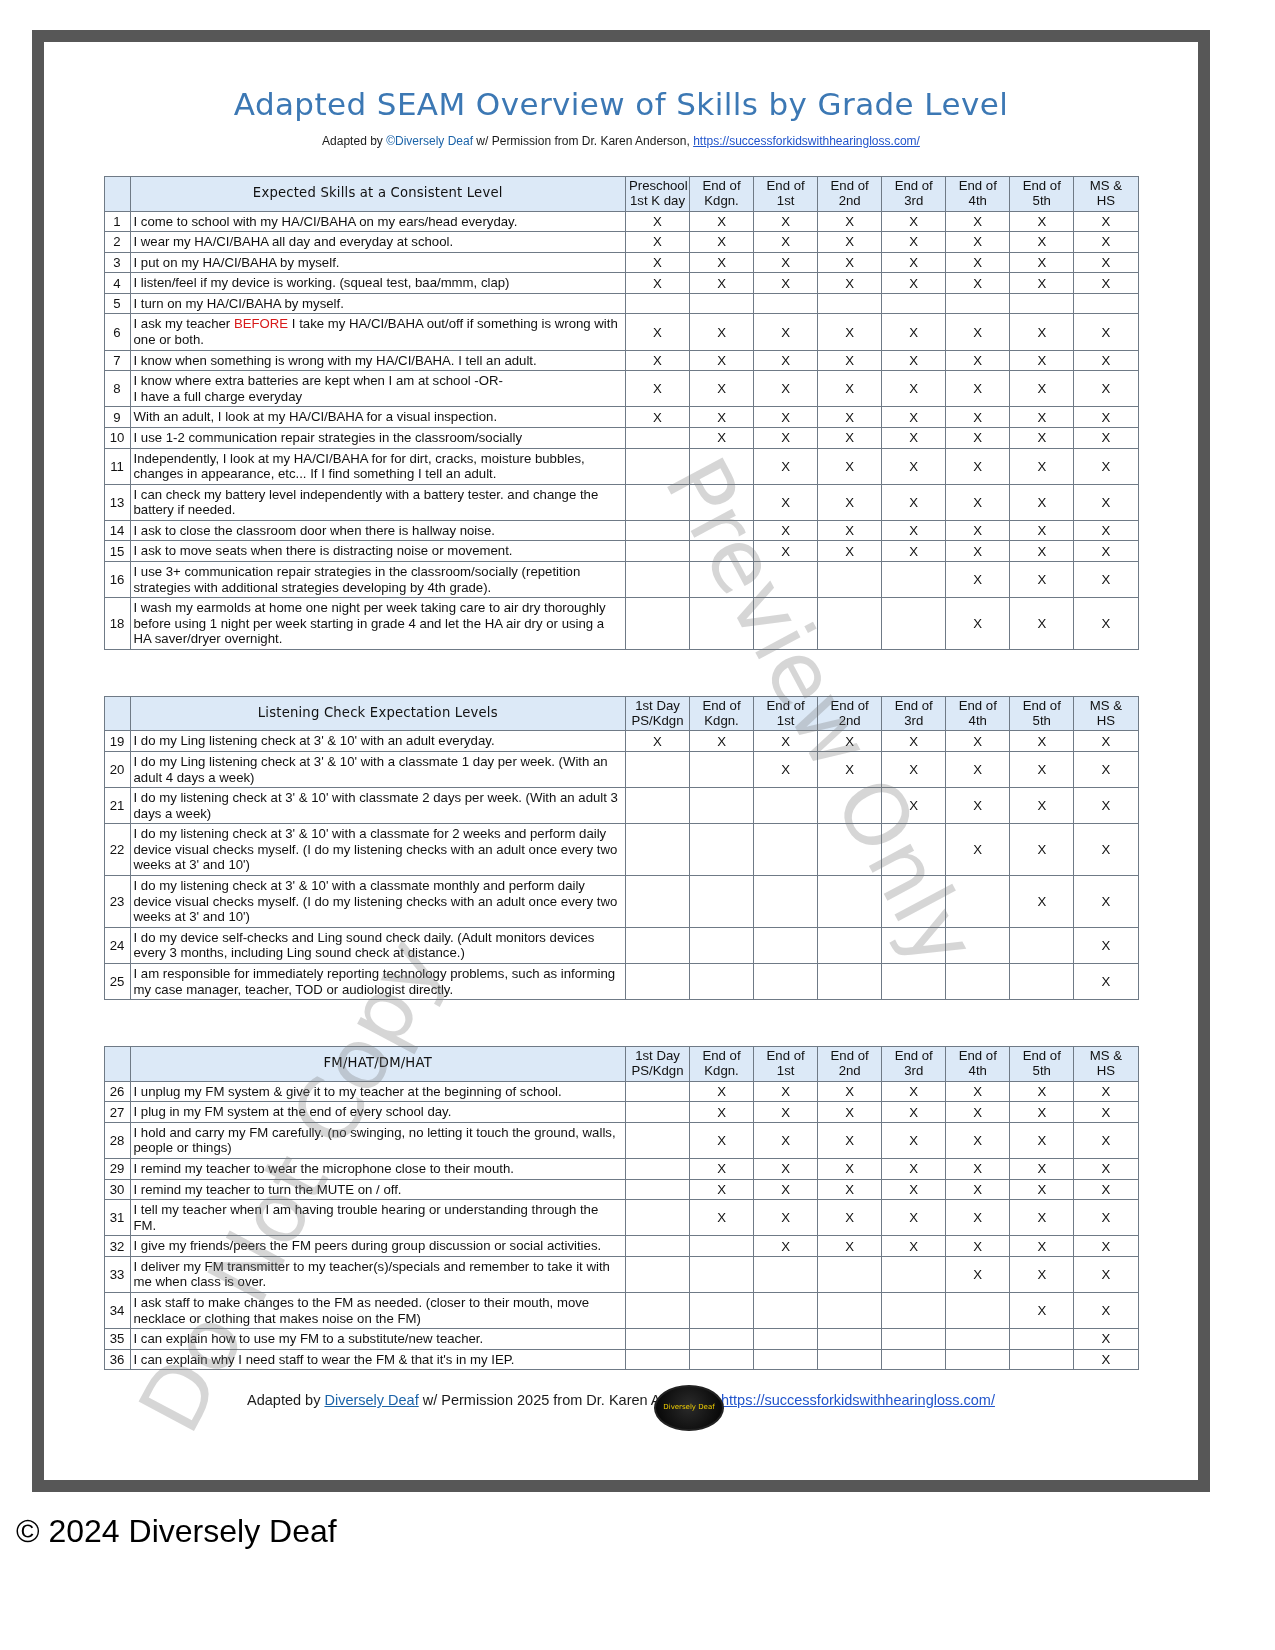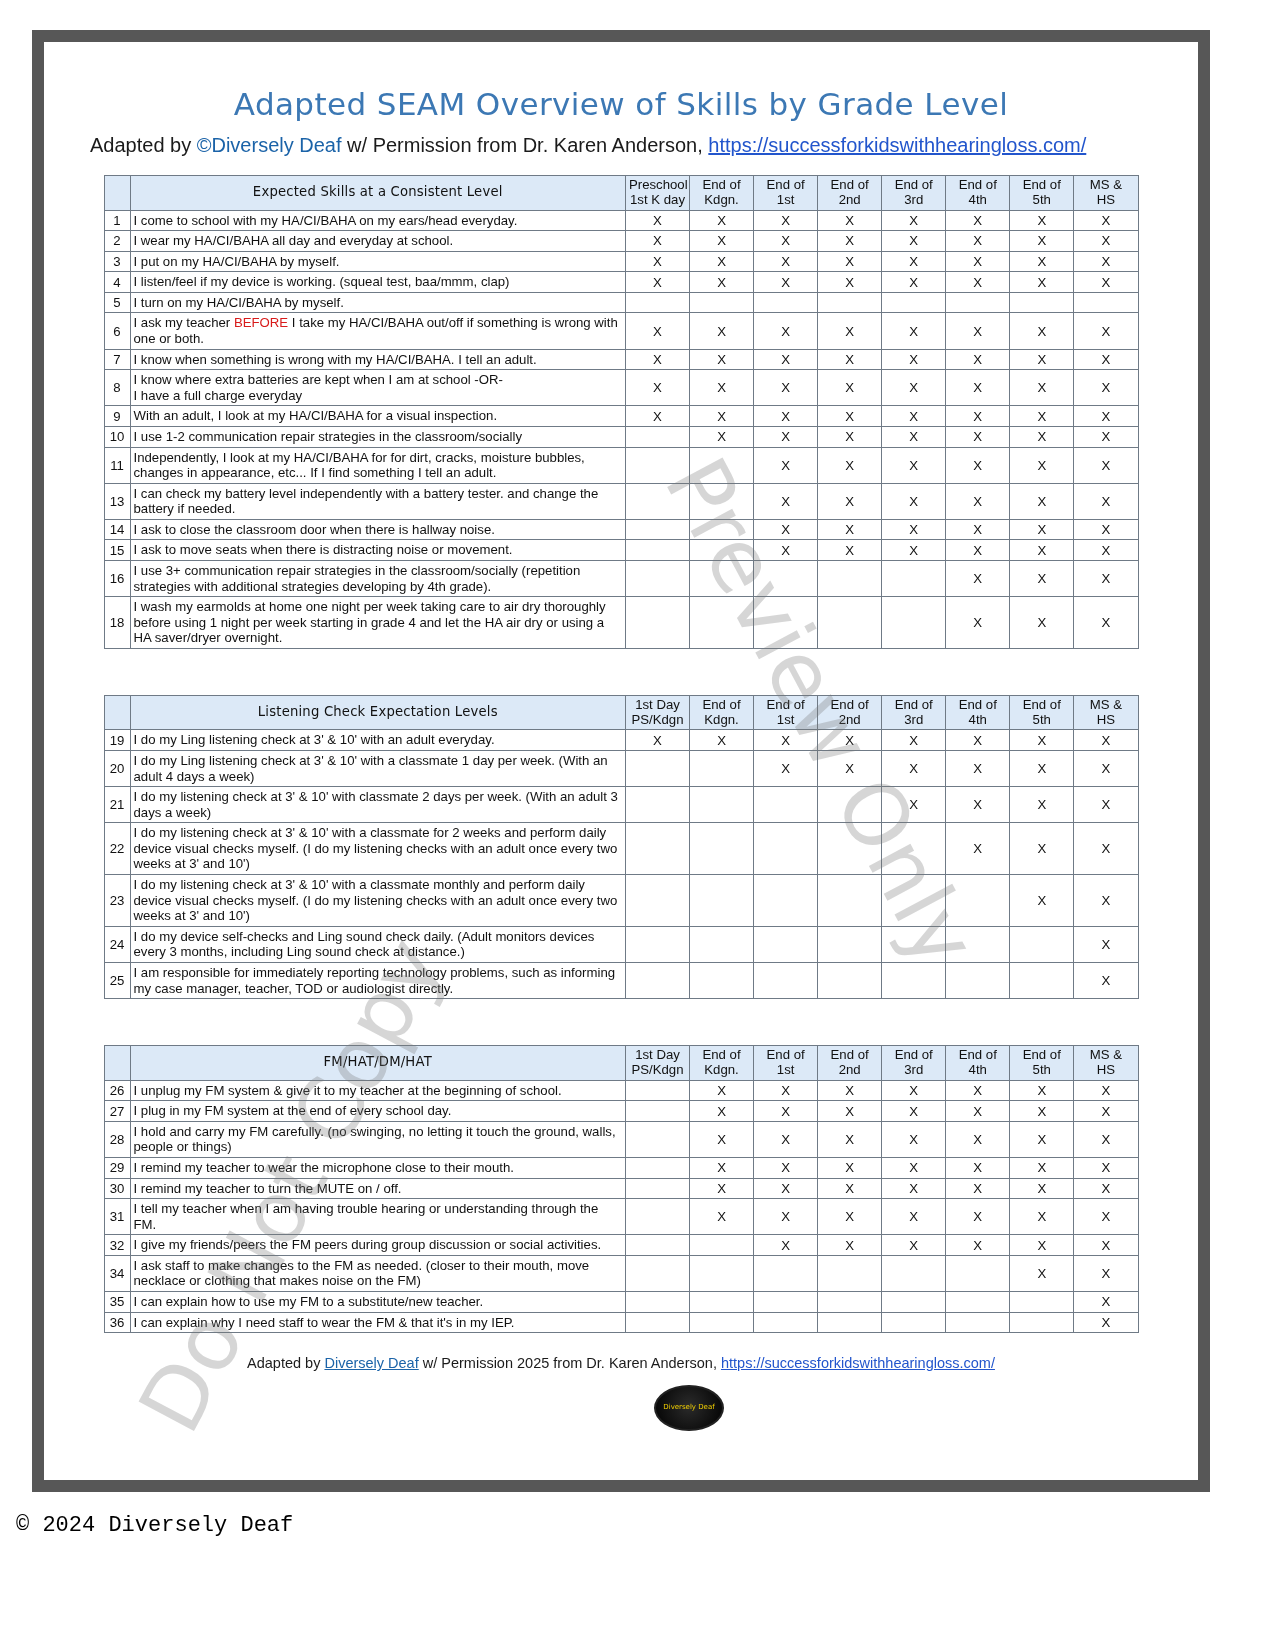--- a/index.html
+++ b/index.html
@@ -30,24 +30,25 @@
   .doc-title {
     text-align:center;
     font-family:"DejaVu Sans", sans-serif;
     color:#3c78b4;
     font-size:31px;
     letter-spacing:0.4px;
     font-weight:400;
     margin-top:18px;
   }
   .doc-sub {
-    font-size:20px;
+    text-align:center;
+    font-size:12px;
     color:#1b1b1b;
     margin-top:12px;
-    margin-bottom:18px;
+    margin-bottom:28px;
   }
   .doc-sub .copy { color:#1b63a8; }
   .doc-sub .lnk { color:#2255cc; text-decoration:underline; }
 
   table.grid {
     border-collapse: collapse;
     width: 1035px;
     margin: 8px auto;
     table-layout: fixed;
   }
@@ -86,22 +87,22 @@
     font-size:14.5px;
     color:#1b1b1b;
     margin-top:22px;
   }
   .footer-note .u { text-decoration:underline; color:#1b63a8; }
   .footer-note .lnk { color:#2255cc; text-decoration:underline; }
 
   .copyright {
     position:absolute;
     left:16px; top:1513px;
-    font-family:Liberation Mono, monospace;
-    font-size:22px;
+    font-family:Liberation Sans, sans-serif;
+    font-size:32px;
     color:#000;
   }
 
   
   .watermark {
     position:absolute;
     left:0; top:0; width:100%; height:100%;
     pointer-events:none;
     overflow:hidden;
     z-index: 5;
@@ -628,20 +629,32 @@
                 <td class="mark-col"></td>
                 <td class="mark-col"></td>
                 <td class="mark-col">X</td>
                 <td class="mark-col">X</td>
                 <td class="mark-col">X</td>
                 <td class="mark-col">X</td>
                 <td class="mark-col">X</td>
                 <td class="mark-col">X</td>
               </tr>
               <tr>
+                <td class="num-col">33</td>
+                <td class="skill-col">I deliver my FM transmitter to my teacher(s)/specials and remember to take it with me when class is over.</td>
+                <td class="mark-col"></td>
+                <td class="mark-col"></td>
+                <td class="mark-col"></td>
+                <td class="mark-col"></td>
+                <td class="mark-col"></td>
+                <td class="mark-col">X</td>
+                <td class="mark-col">X</td>
+                <td class="mark-col">X</td>
+              </tr>
+              <tr>
                 <td class="num-col">34</td>
                 <td class="skill-col">I ask staff to make changes to the FM as needed.  (closer to their mouth, move necklace or clothing that makes noise on the FM)</td>
                 <td class="mark-col"></td>
                 <td class="mark-col"></td>
                 <td class="mark-col"></td>
                 <td class="mark-col"></td>
                 <td class="mark-col"></td>
                 <td class="mark-col"></td>
                 <td class="mark-col">X</td>
                 <td class="mark-col">X</td>

